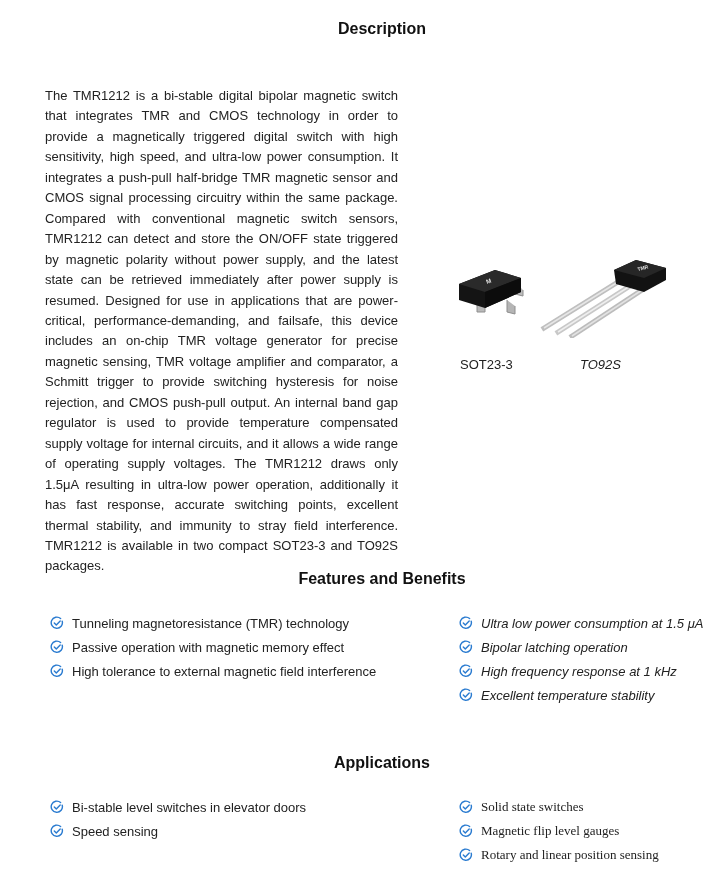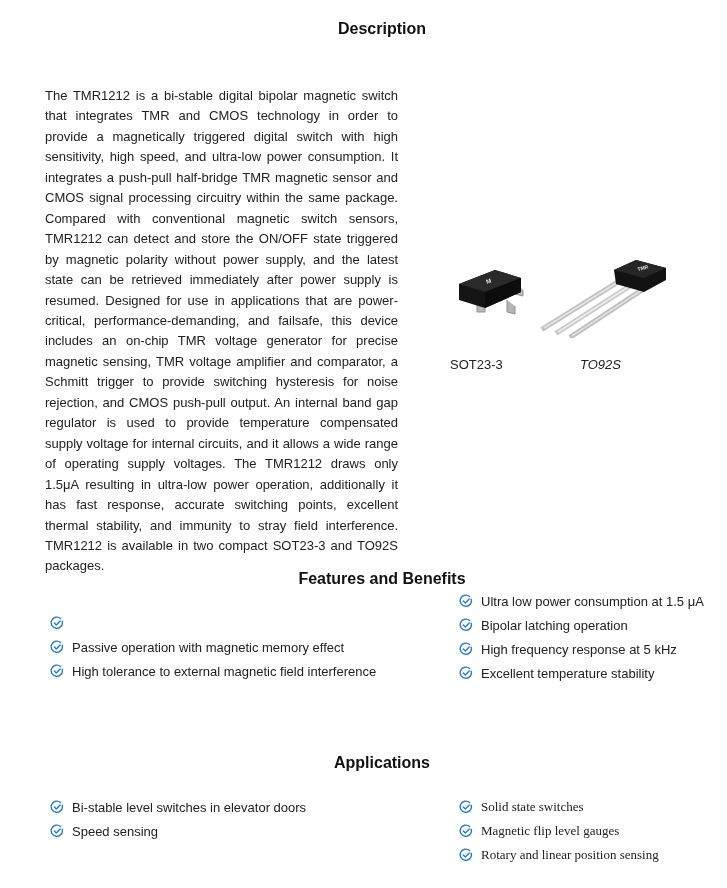--- a/index.html
+++ b/index.html
@@ -22,30 +22,30 @@
   }
 
   .pkg {
     position: absolute;
   }
   #pkg-sot { left: 455px; top: 262px; width: 80px; height: 60px; }
   #pkg-to { left: 540px; top: 258px; width: 130px; height: 80px; }
   .pkg-label {
     position: absolute; font-size: 13px; color: #222222; top: 357px;
   }
-  #lbl-sot { left: 450px; }
+  #lbl-sot { left: 460px; }
   #lbl-to { left: 580px; font-style: italic; }
 
   .list { position: absolute; margin: 0; padding: 0; list-style: none; }
   .list li {
     height: 24px; display: flex; align-items: center; font-size: 13px; color: #222222;
   }
   .list li .chk { width: 14px; height: 14px; margin-right: 8px; flex: none; }
   #feat-left { left: 50px; top: 611px; }
-  #feat-right { left: 459px; top: 589px; }
+  #feat-right { left: 459px; top: 611px; font-style: italic; }
   #app-left { left: 50px; top: 795px; }
   #app-right { left: 459px; top: 795px; font-family: Liberation Serif, serif; }
 </style>
 </head>
 <body>
 
 <h2 class="section-title" id="t-desc">Description</h2>
 
 <p class="desc">The TMR1212 is a bi-stable digital bipolar magnetic switch that integrates TMR and CMOS technology in order to provide a magnetically triggered digital switch with high sensitivity, high speed, and ultra-low power consumption. It integrates a push-pull half-bridge TMR magnetic sensor and CMOS signal processing circuitry within the same package. Compared with conventional magnetic switch sensors, TMR1212 can detect and store the ON/OFF state triggered by magnetic polarity without power supply, and the latest state can be retrieved immediately after power supply is resumed. Designed for use in applications that are power-critical, performance-demanding, and failsafe, this device includes an on-chip TMR voltage generator for precise magnetic sensing, TMR voltage amplifier and comparator, a Schmitt trigger to provide switching hysteresis for noise rejection, and CMOS push-pull output. An internal band gap regulator is used to provide temperature compensated supply voltage for internal circuits, and it allows a wide range of operating supply voltages. The TMR1212 draws only 1.5μA resulting in ultra-low power operation, additionally it has fast response, accurate switching points, excellent thermal stability, and immunity to stray field interference. TMR1212 is available in two compact SOT23-3 and TO92S packages.</p>
 
@@ -83,20 +83,21 @@
 <span class="pkg-label" id="lbl-to">TO92S</span>
 
 <h2 class="section-title" id="t-feat">Features and Benefits</h2>
 
 <ul class="list" id="feat-left">
     <li>
       <span class="chk"><svg width="14" height="14" viewBox="0 0 14 14">
           <path d="M12.2 5.2 A5.6 5.6 0 1 1 10.6 2.6" fill="none" stroke="#2a7bd0" stroke-width="1.4" stroke-linecap="round"></path>
           <path d="M4.3 7 L6.3 9 L10.2 5" fill="none" stroke="#2a7bd0" stroke-width="1.4" stroke-linecap="round" stroke-linejoin="round"></path>
         </svg></span>
+      <span>Tunneling magnetoresistance (TMR) technology</span>
     </li>
     <li>
       <span class="chk"><svg width="14" height="14" viewBox="0 0 14 14">
           <path d="M12.2 5.2 A5.6 5.6 0 1 1 10.6 2.6" fill="none" stroke="#2a7bd0" stroke-width="1.4" stroke-linecap="round"></path>
           <path d="M4.3 7 L6.3 9 L10.2 5" fill="none" stroke="#2a7bd0" stroke-width="1.4" stroke-linecap="round" stroke-linejoin="round"></path>
         </svg></span>
       <span>Passive operation with magnetic memory effect</span>
     </li>
     <li>
       <span class="chk"><svg width="14" height="14" viewBox="0 0 14 14">
@@ -119,21 +120,21 @@
           <path d="M12.2 5.2 A5.6 5.6 0 1 1 10.6 2.6" fill="none" stroke="#2a7bd0" stroke-width="1.4" stroke-linecap="round"></path>
           <path d="M4.3 7 L6.3 9 L10.2 5" fill="none" stroke="#2a7bd0" stroke-width="1.4" stroke-linecap="round" stroke-linejoin="round"></path>
         </svg></span>
       <span>Bipolar latching operation</span>
     </li>
     <li>
       <span class="chk"><svg width="14" height="14" viewBox="0 0 14 14">
           <path d="M12.2 5.2 A5.6 5.6 0 1 1 10.6 2.6" fill="none" stroke="#2a7bd0" stroke-width="1.4" stroke-linecap="round"></path>
           <path d="M4.3 7 L6.3 9 L10.2 5" fill="none" stroke="#2a7bd0" stroke-width="1.4" stroke-linecap="round" stroke-linejoin="round"></path>
         </svg></span>
-      <span>High frequency response at 5 kHz</span>
+      <span>High frequency response at 1 kHz</span>
     </li>
     <li>
       <span class="chk"><svg width="14" height="14" viewBox="0 0 14 14">
           <path d="M12.2 5.2 A5.6 5.6 0 1 1 10.6 2.6" fill="none" stroke="#2a7bd0" stroke-width="1.4" stroke-linecap="round"></path>
           <path d="M4.3 7 L6.3 9 L10.2 5" fill="none" stroke="#2a7bd0" stroke-width="1.4" stroke-linecap="round" stroke-linejoin="round"></path>
         </svg></span>
       <span>Excellent temperature stability</span>
     </li>
   </ul>
 

